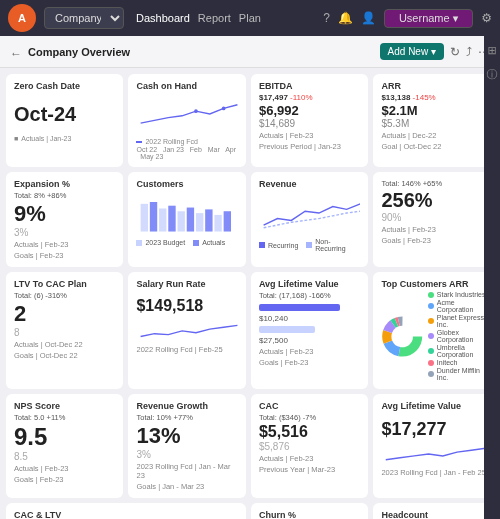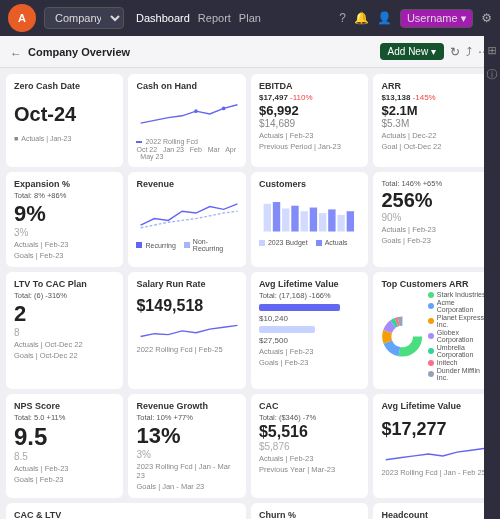--- a/index.html
+++ b/index.html
@@ -21,36 +21,36 @@
     }
     .company-select {
       background: #3d3d50; border: 1px solid #555; border-radius: 4px;
       color: #ddd; font-size: 11px; padding: 2px 6px; width: 80px; height: 22px;
     }
     .nav-links { display: flex; gap: 8px; margin-left: 4px; }
     .nav-link { color: #bbb; font-size: 11px; cursor: pointer; }
     .nav-link.active { color: white; }
     .nav-right { margin-left: auto; display: flex; align-items: center; gap: 8px; }
     .nav-icon { color: #aaa; font-size: 12px; cursor: pointer; }
-    .username-btn { color: #ddd; font-size: 11px; background: #a21caf; border: 1px solid #555; border-radius: 4px; padding: 2px 6px; cursor: pointer; }
+    .username-btn { color: #ddd; font-size: 11px; background: #701a75; border: 1px solid #555; border-radius: 4px; padding: 2px 14px; cursor: pointer; }
 
     
     .subheader {
       background: #f5f5f7;
       height: 32px;
       display: flex;
       align-items: center;
       padding: 0 10px;
       border-bottom: 1px solid #ddd;
     }
     .back-arrow { color: #666; font-size: 12px; margin-right: 6px; cursor: pointer; }
     .page-title { font-size: 11px; font-weight: 600; color: #222; }
     .subheader-right { margin-left: auto; display: flex; align-items: center; gap: 6px; }
     .add-new-btn {
-      background: #14532d; color: white; border: none; border-radius: 4px;
+      background: #0f766e; color: white; border: none; border-radius: 4px;
       font-size: 10px; padding: 3px 8px; cursor: pointer;
     }
     .icon-btn { color: #666; font-size: 12px; cursor: pointer; background: none; border: none; }
 
     
     .main { background: #f0f0f4; padding: 6px; overflow-y: auto; height: calc(519px - 68px); }
     .cards-grid { display: grid; grid-template-columns: repeat(4, 1fr); gap: 5px; }
 
     
     .card {
@@ -178,38 +178,20 @@
 
     <div class="card">
       <div class="card-title">Expansion %</div>
       <div class="total-line">
         <span style="font-size:7.5px; color:#555;">Total: 8% +86%</span>
       </div>
       <div style="font-size:22px; font-weight:700; color:#222;">9%</div>
       <div style="font-size:10px; color:#aaa;">3%</div>
       <div class="card-meta">Actuals | Feb-23</div>
       <div class="card-meta">Goals | Feb-23</div>
-    </div>
-
-    <div class="card">
-      <div class="card-title">Revenue</div>
-      <svg width="100%" height="45" viewBox="0 0 110 45">
-        <polyline points="5,35 20,28 35,30 50,20 65,22 80,15 95,18 110,12" fill="none" stroke="#6366f1" stroke-width="1.5"></polyline>
-        <polyline points="5,38 20,35 35,32 50,30 65,28 80,25 95,22 110,20" fill="none" stroke="#a5b4fc" stroke-width="1.5" stroke-dasharray="3,2"></polyline>
-      </svg>
-      <div style="display:flex; gap:8px;">
-        <div class="legend-item">
-            <span class="legend-sq" style="background:#6366f1;"></span>
-            <span>Recurring</span>
-          </div>
-        <div class="legend-item">
-            <span class="legend-sq" style="background:#a5b4fc;"></span>
-            <span>Non-Recurring</span>
-          </div>
-      </div>
     </div>
 
     <div class="card">
       <div class="card-title">Customers</div>
       <svg class="bar-chart" width="100%" height="42" viewBox="0 0 110 42">
 
         <rect x="5" y="10" width="8" height="30" fill="#c7d2fe" opacity="0.8"></rect>
         <rect x="15" y="8" width="8" height="32" fill="#818cf8"></rect>
         <rect x="25" y="15" width="8" height="25" fill="#c7d2fe" opacity="0.8"></rect>
         <rect x="35" y="12" width="8" height="28" fill="#818cf8"></rect>
@@ -221,20 +203,38 @@
         <rect x="95" y="18" width="8" height="22" fill="#818cf8"></rect>
       </svg>
       <div style="display:flex; gap:8px;">
         <div class="legend-item">
             <span class="legend-sq" style="background:#c7d2fe;"></span>
             <span>2023 Budget</span>
           </div>
         <div class="legend-item">
             <span class="legend-sq" style="background:#818cf8;"></span>
             <span>Actuals</span>
+          </div>
+      </div>
+    </div>
+
+    <div class="card">
+      <div class="card-title">Revenue</div>
+      <svg width="100%" height="45" viewBox="0 0 110 45">
+        <polyline points="5,35 20,28 35,30 50,20 65,22 80,15 95,18 110,12" fill="none" stroke="#6366f1" stroke-width="1.5"></polyline>
+        <polyline points="5,38 20,35 35,32 50,30 65,28 80,25 95,22 110,20" fill="none" stroke="#a5b4fc" stroke-width="1.5" stroke-dasharray="3,2"></polyline>
+      </svg>
+      <div style="display:flex; gap:8px;">
+        <div class="legend-item">
+            <span class="legend-sq" style="background:#6366f1;"></span>
+            <span>Recurring</span>
+          </div>
+        <div class="legend-item">
+            <span class="legend-sq" style="background:#a5b4fc;"></span>
+            <span>Non-Recurring</span>
           </div>
       </div>
     </div>
 
     <div class="card">
       <div class="total-line"><span style="font-size:7.5px;color:#555;">Total: 146%  +65%</span></div>
       <div style="font-size:20px;font-weight:700;color:#222;">256%</div>
       <div style="font-size:10px;color:#aaa;">90%</div>
       <div class="card-meta">Actuals | Feb-23</div>
       <div class="card-meta">Goals | Feb-23</div>

